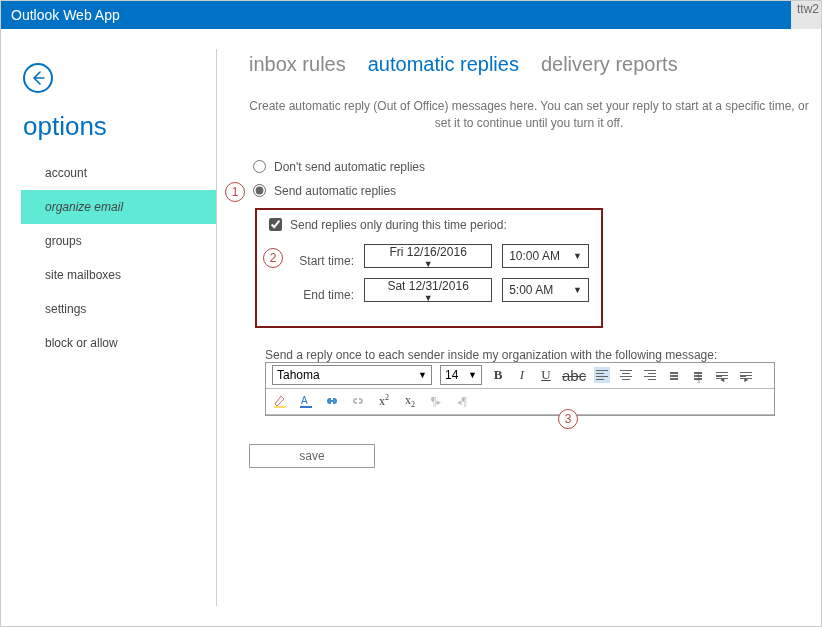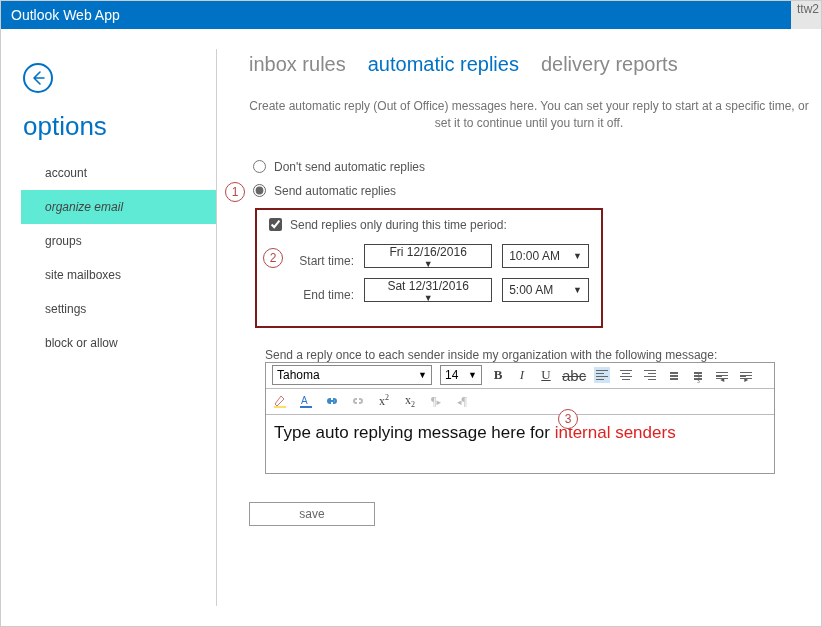--- a/index.html
+++ b/index.html
@@ -245,21 +245,18 @@
               <svg width="16" height="12" viewBox="0 0 16 12">
                 <path d="M3 6a3 3 0 0 1 3-3h1v2H6a1 1 0 0 0 0 2h1v2H6a3 3 0 0 1-3-3zm7-3h-1v2h1a1 1 0 1 1 0 2h-1v2h1a3 3 0 1 0 0-6z" fill="#bbb"></path>
               </svg>
             </span>
           <span class="tb-btn" style="font-size:12px"><span>x</span><sup style="font-size:8px">2</sup></span>
           <span class="tb-btn" style="font-size:12px"><span>x</span><sub style="font-size:8px">2</sub></span>
           <span class="tb-btn" style="color:#bbb;font-size:12px"><span>¶</span><span style="font-size:9px">▸</span></span>
           <span class="tb-btn" style="color:#bbb;font-size:12px"><span style="font-size:9px">◂</span><span>¶</span></span>
         </div>
         <div class="callout" style="right:196px; top:46px;">3</div>
-        <div class="editor">
-          <span class="editor-text"><span>Type auto replying message here for </span><span class="internal">internal senders</span></span>
-        </div>
       </div>
 
       <button class="save-btn">save</button>
     </div>
   </div>
 </div>
 
 </body></html>

